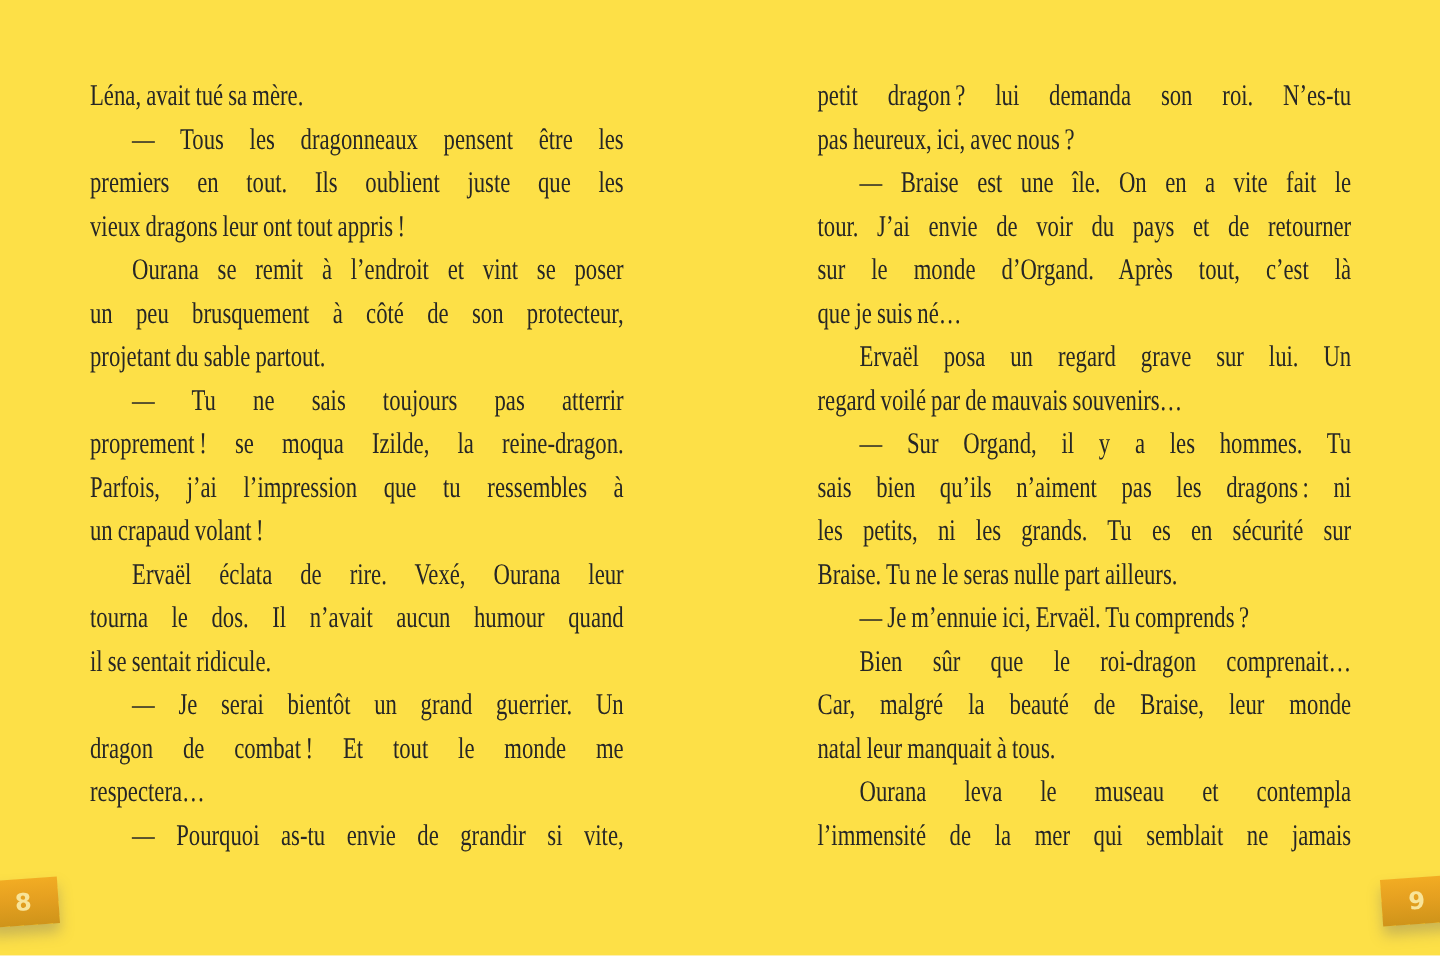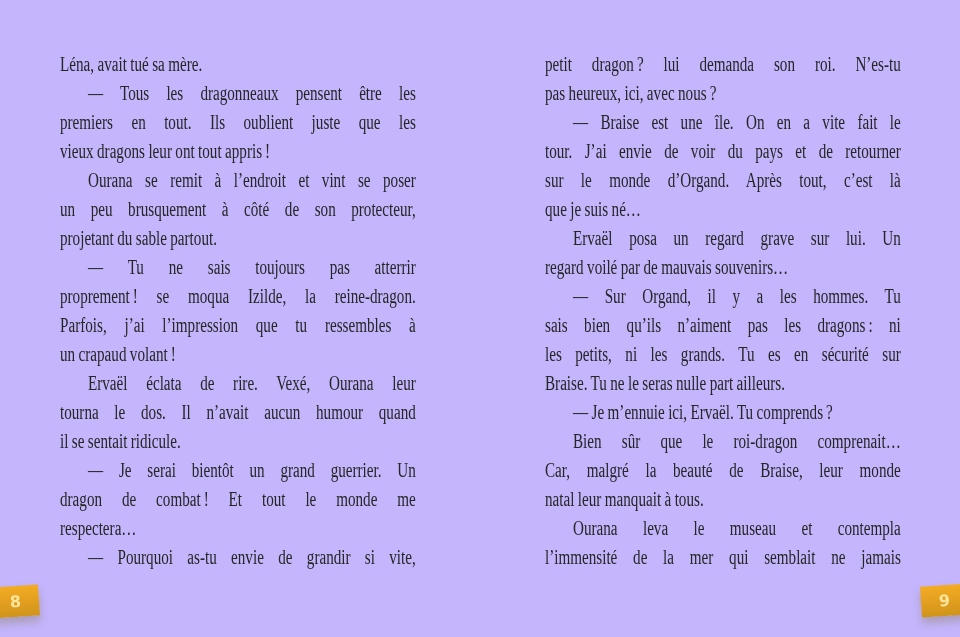--- a/index.html
+++ b/index.html
@@ -8,21 +8,21 @@
     width: 960px;
     height: 637px;
     background: #fefefe;
     overflow: hidden;
     font-family: "Liberation Serif", "DejaVu Serif", serif;
   }
   .spread {
     position: relative;
     width: 960px;
     height: 637px;
-    background: #c4b5fd;
+    background: #fde047;
   }
   .col {
     position: absolute;
     top: 50px;
     width: 470px;
     transform: scaleX(0.757);
     transform-origin: 0 0;
     font-size: 20px;
     color: #262626;
     word-spacing: -0.5px;

